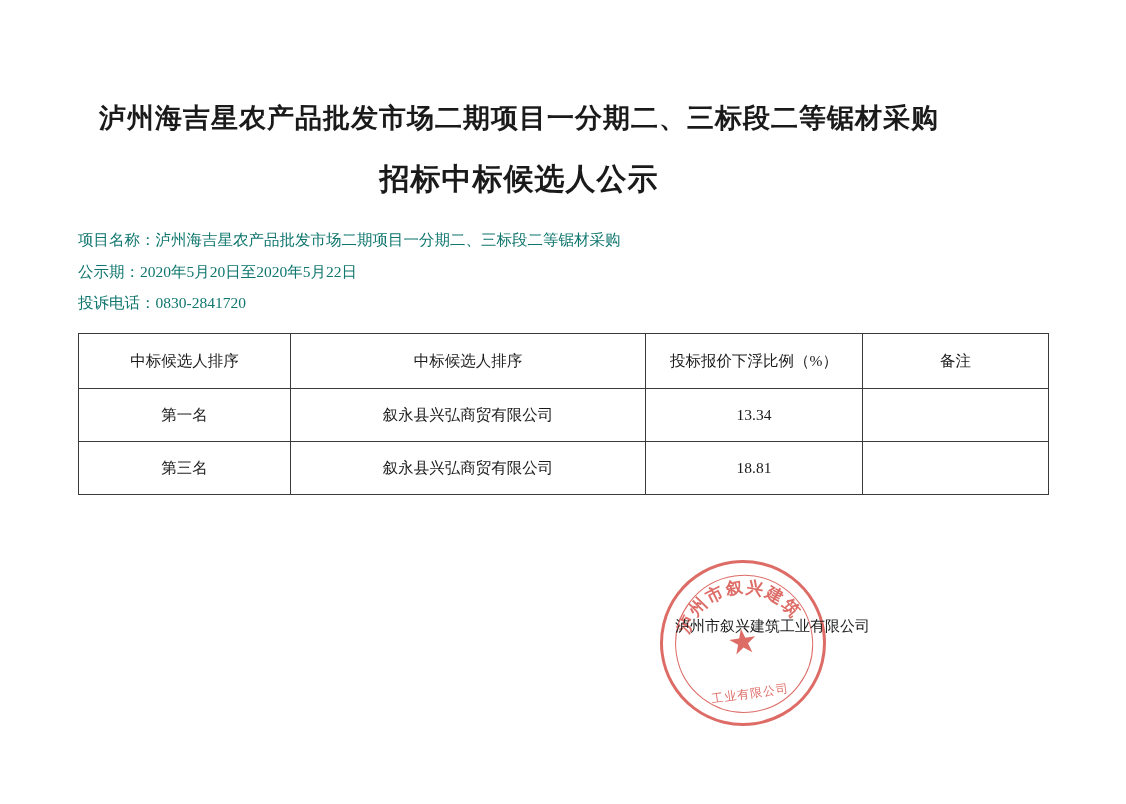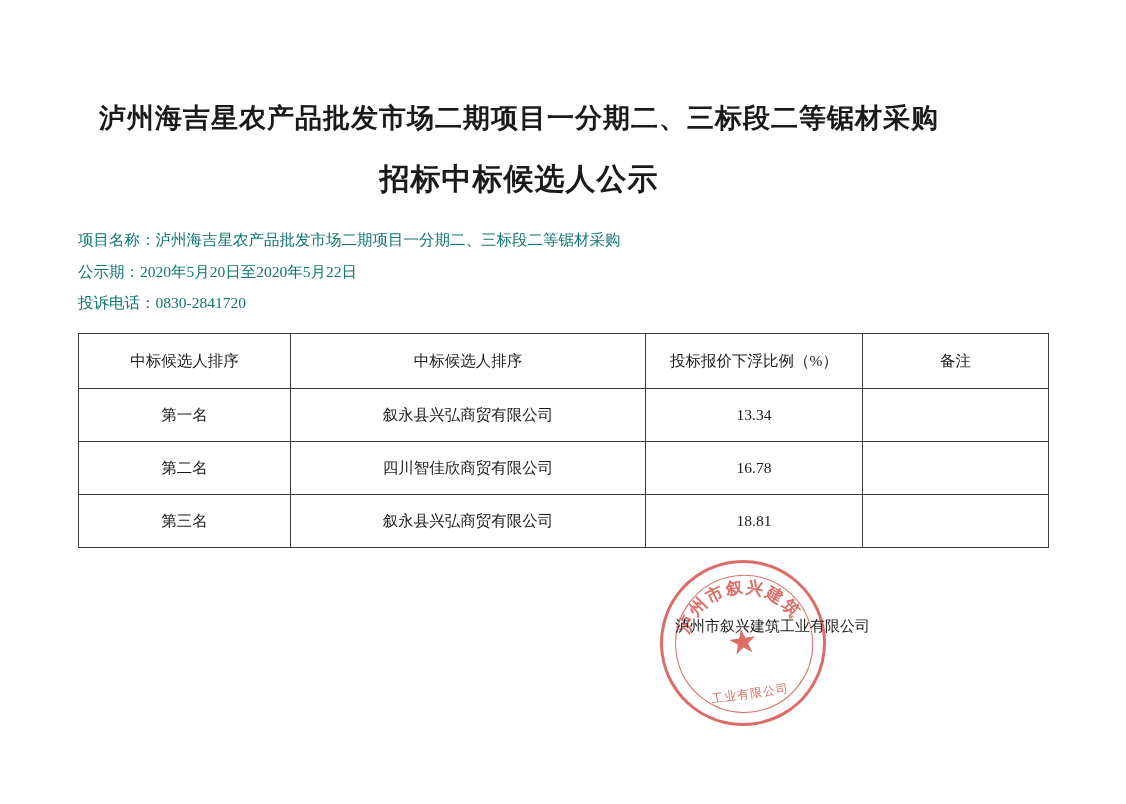--- a/index.html
+++ b/index.html
@@ -181,26 +181,20 @@
         <td>投标报价下浮比例（%）</td>
         <td>备注</td>
       </tr>
       <tr>
         <td>第一名</td>
         <td>叙永县兴弘商贸有限公司</td>
         <td>13.34</td>
         <td></td>
       </tr>
       <tr>
-        <td>第二名</td>
-        <td>四川智佳欣商贸有限公司</td>
-        <td>16.78</td>
-        <td></td>
-      </tr>
-      <tr>
         <td>第三名</td>
         <td>叙永县兴弘商贸有限公司</td>
         <td>18.81</td>
         <td></td>
       </tr>
     </tbody>
   </table>
 
   <div class="stamp">
     <div class="stamp-inner"></div>

